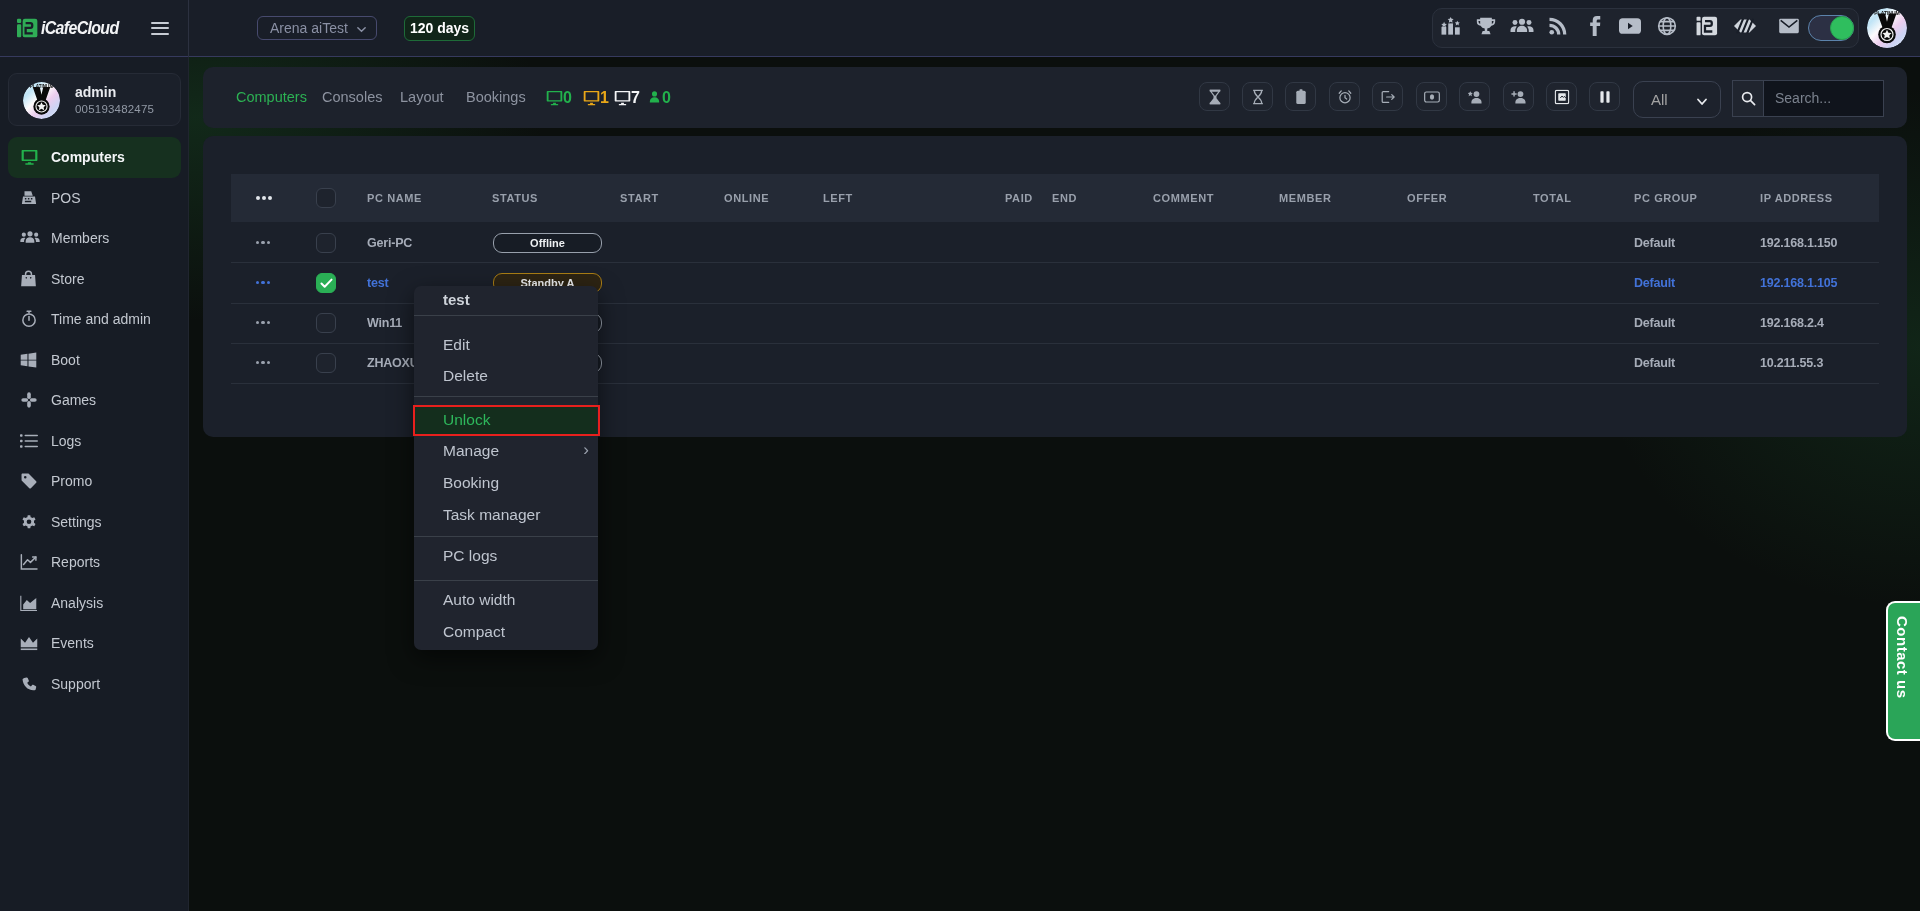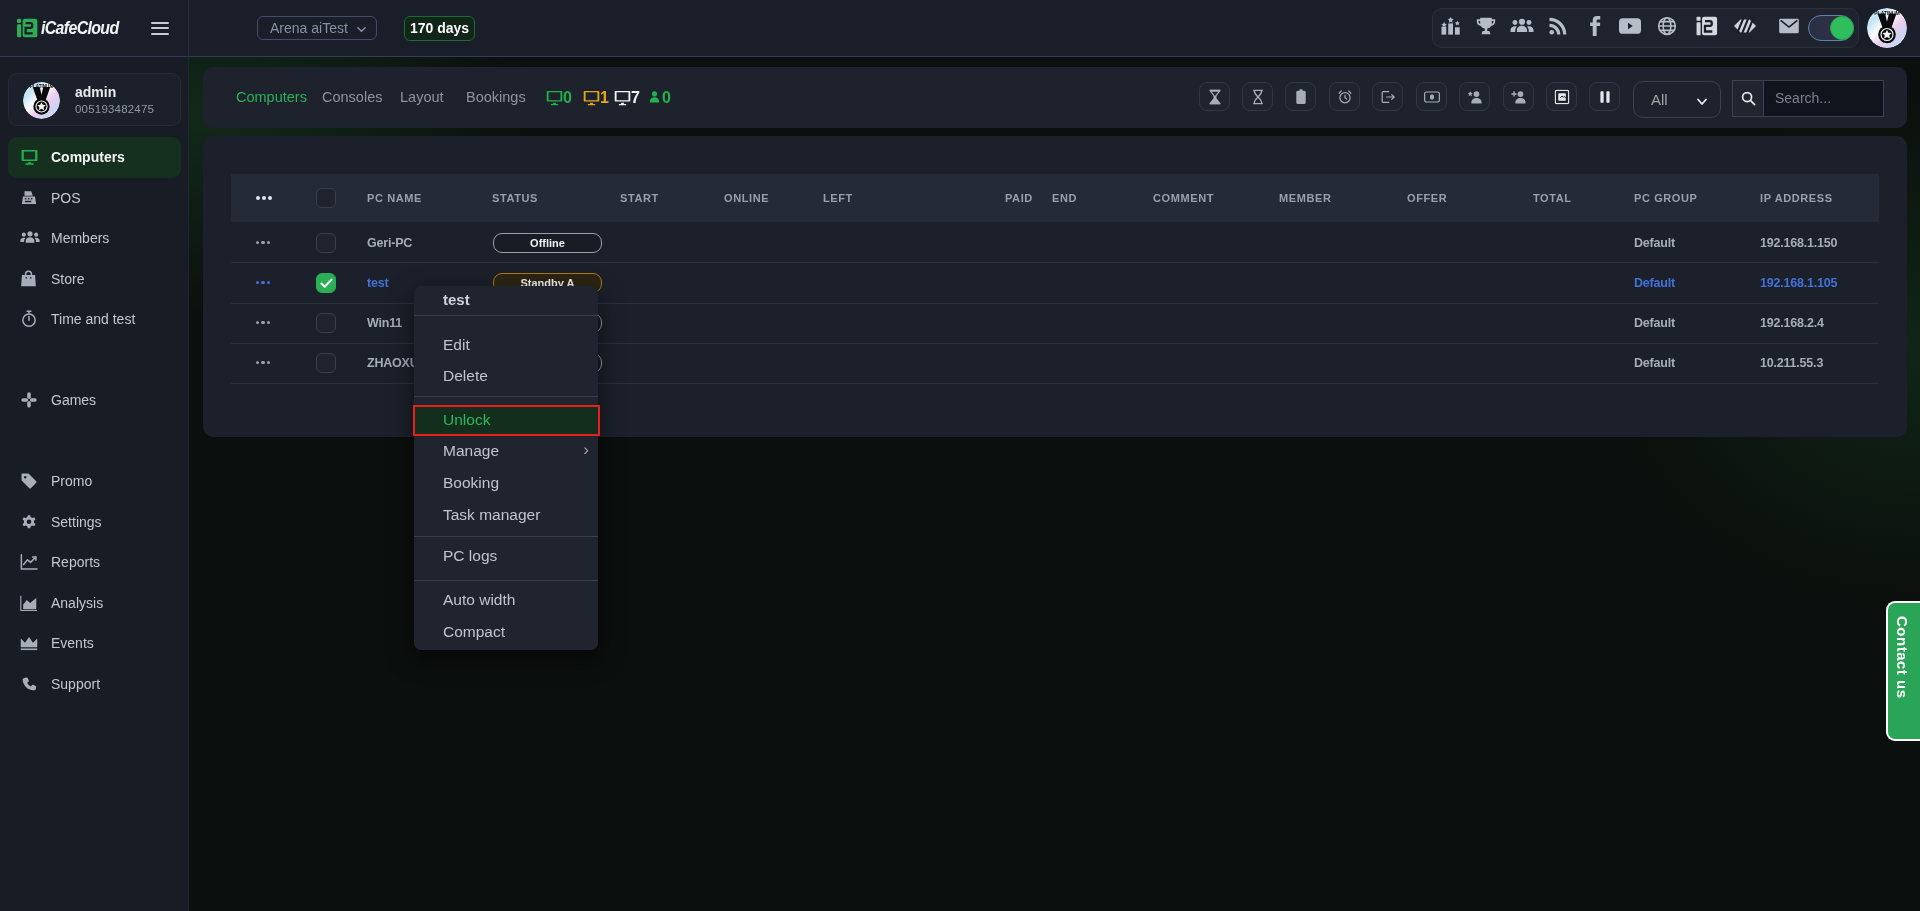--- a/index.html
+++ b/index.html
@@ -268,21 +268,21 @@
   <div class="abs" id="burger">
         <div></div>
         <div></div>
         <div style="margin:0"></div>
       </div>
   <div class="abs" id="arenasel">Arena aiTest
     <svg width="11" height="11" viewBox="0 0 12 12">
           <path d="M2 4 l4 4 4-4" stroke="#8a90a4" stroke-width="1.6" fill="none" stroke-linecap="round"></path>
         </svg>
   </div>
-  <div class="abs" id="days">170 days</div>
+  <div class="abs" id="days">120 days</div>
   <div class="abs" id="iconbox">
     <span class="tbi" style="left:18px"><svg width="21" height="19" viewBox="0 0 24 22" fill="#b6bdc8">
             <rect x="1" y="12" width="5.5" height="9"></rect>
             <rect x="8.8" y="8" width="5.5" height="13"></rect>
             <rect x="16.6" y="12.5" width="5.5" height="8.5"></rect>
             <path d="M4 6.2 5 8.3 7.3 8.6 5.6 10.2 6 12.5 4 11.4 2 12.5 2.4 10.2 0.7 8.6 3 8.3z"></path>
             <path d="M11.6 0.5 12.7 2.7 15.1 3 13.3 4.7 13.8 7.1 11.6 6 9.4 7.1 9.9 4.7 8.1 3 10.5 2.7z"></path>
             <path d="M19.3 5 20.2 6.8 22.2 7 20.7 8.4 21.1 10.4 19.3 9.4 17.5 10.4 17.9 8.4 16.4 7 18.4 6.8z"></path>
           </svg></span>
     <span class="tbi" style="left:53px"><svg width="20" height="20" viewBox="0 0 24 24" fill="#b6bdc8">
@@ -391,32 +391,49 @@
         </svg>
     <span class="lbl">Store</span>
       </div>
   <div class="mi" style="top:242px">
     <svg width="18" height="18" viewBox="0 0 24 24" fill="none" stroke="#a8aeb9" stroke-width="2">
           <circle cx="12" cy="13.5" r="8.2"></circle>
           <path d="M12 8.5v5.2" stroke-linecap="round"></path>
           <path d="M9.5 1.6h5" stroke-linecap="round"></path>
           <path d="M12 1.8v3"></path>
         </svg>
-    <span class="lbl">Time and test</span>
+    <span class="lbl">Time and admin</span>
+      </div>
+  <div class="mi" style="top:282.5px">
+    <svg width="17" height="17" viewBox="0 0 24 24" fill="#a8aeb9">
+          <path d="M1 4.5 10.5 3.2v8.3H1zM12 3l11-1.6v10.1H12zM1 12.7h9.5v8.1L1 19.5zM12 12.7h11v10L12 21z"></path>
+        </svg>
+    <span class="lbl">Boot</span>
       </div>
   <div class="mi" style="top:323px">
     <svg width="18" height="18" viewBox="0 0 24 24" fill="#a8aeb9">
           <path d="M9.2 2.5h5.6v5.6c1.6.5 2.9 1.2 3.9 2.2.6-.4 1.4-.6 2.2-.3 1.4.4 2.1 1.9 1.7 3.3-.3 1.1-1.3 1.8-2.4 1.9v.2c0 3.3-3.7 6.1-8.2 6.1s-8.2-2.8-8.2-6.1v-.2c-1.1-.1-2.1-.8-2.4-1.9-.4-1.4.3-2.9 1.7-3.3.8-.3 1.6-.1 2.2.3 1-1 2.3-1.7 3.9-2.2zm2.8 8.1c-3.1 0-5.6 1.3-5.6 3s2.5 3 5.6 3 5.6-1.3 5.6-3-2.5-3-5.6-3z" opacity="0"></path>
           <path d="M9.3 8.3h2v-2.1h1.4v2.1h2v1.4h-2v2.1h-1.4v-2.1h-2z" opacity="0"></path>
           <rect x="9.6" y="1.8" width="4.8" height="9" rx="2.4"></rect>
           <rect x="9.6" y="13.2" width="4.8" height="9" rx="2.4"></rect>
           <rect x="1.8" y="9.6" width="9" height="4.8" rx="2.4"></rect>
           <rect x="13.2" y="9.6" width="9" height="4.8" rx="2.4"></rect>
         </svg>
     <span class="lbl">Games</span>
+      </div>
+  <div class="mi" style="top:363.5px">
+    <svg width="18" height="16" viewBox="0 0 24 20" fill="#a8aeb9">
+          <rect x="0" y="1" width="3.4" height="3.4" rx="1"></rect>
+          <rect x="6" y="1.6" width="18" height="2.2" rx="1.1"></rect>
+          <rect x="0" y="8.3" width="3.4" height="3.4" rx="1"></rect>
+          <rect x="6" y="8.9" width="18" height="2.2" rx="1.1"></rect>
+          <rect x="0" y="15.6" width="3.4" height="3.4" rx="1"></rect>
+          <rect x="6" y="16.2" width="18" height="2.2" rx="1.1"></rect>
+        </svg>
+    <span class="lbl">Logs</span>
       </div>
   <div class="mi" style="top:404px">
     <svg width="18" height="18" viewBox="0 0 24 24" fill="#a8aeb9">
           <path d="M2 3.5C2 2.7 2.7 2 3.5 2h7.1c.4 0 .8.2 1.1.4l9.9 9.9c.6.6.6 1.5 0 2.1l-7.1 7.1c-.6.6-1.5.6-2.1 0l-9.9-9.9c-.3-.3-.4-.7-.4-1.1zM7 5.3A1.7 1.7 0 1 0 7 8.7 1.7 1.7 0 0 0 7 5.3z"></path>
         </svg>
     <span class="lbl">Promo</span>
       </div>
   <div class="mi" style="top:444.5px">
     <svg width="18" height="18" viewBox="0 0 24 24" fill="#a8aeb9">
           <path d="M10.3 1.5h3.4l.5 2.8c.8.2 1.5.6 2.2 1l2.6-1.1 1.7 2.9-2.1 1.8c.1.4.1.8.1 1.3s0 .9-.1 1.3l2.1 1.8-1.7 2.9-2.6-1.1c-.7.4-1.4.8-2.2 1l-.5 2.8h-3.4l-.5-2.8c-.8-.2-1.5-.6-2.2-1l-2.6 1.1-1.7-2.9 2.1-1.8c-.1-.4-.1-.8-.1-1.3s0-.9.1-1.3L3.3 7.1 5 4.2l2.6 1.1c.7-.4 1.4-.8 2.2-1zm1.7 5.6a3.1 3.1 0 1 0 0 6.2 3.1 3.1 0 0 0 0-6.2z" transform="translate(0,1.5)"></path>

